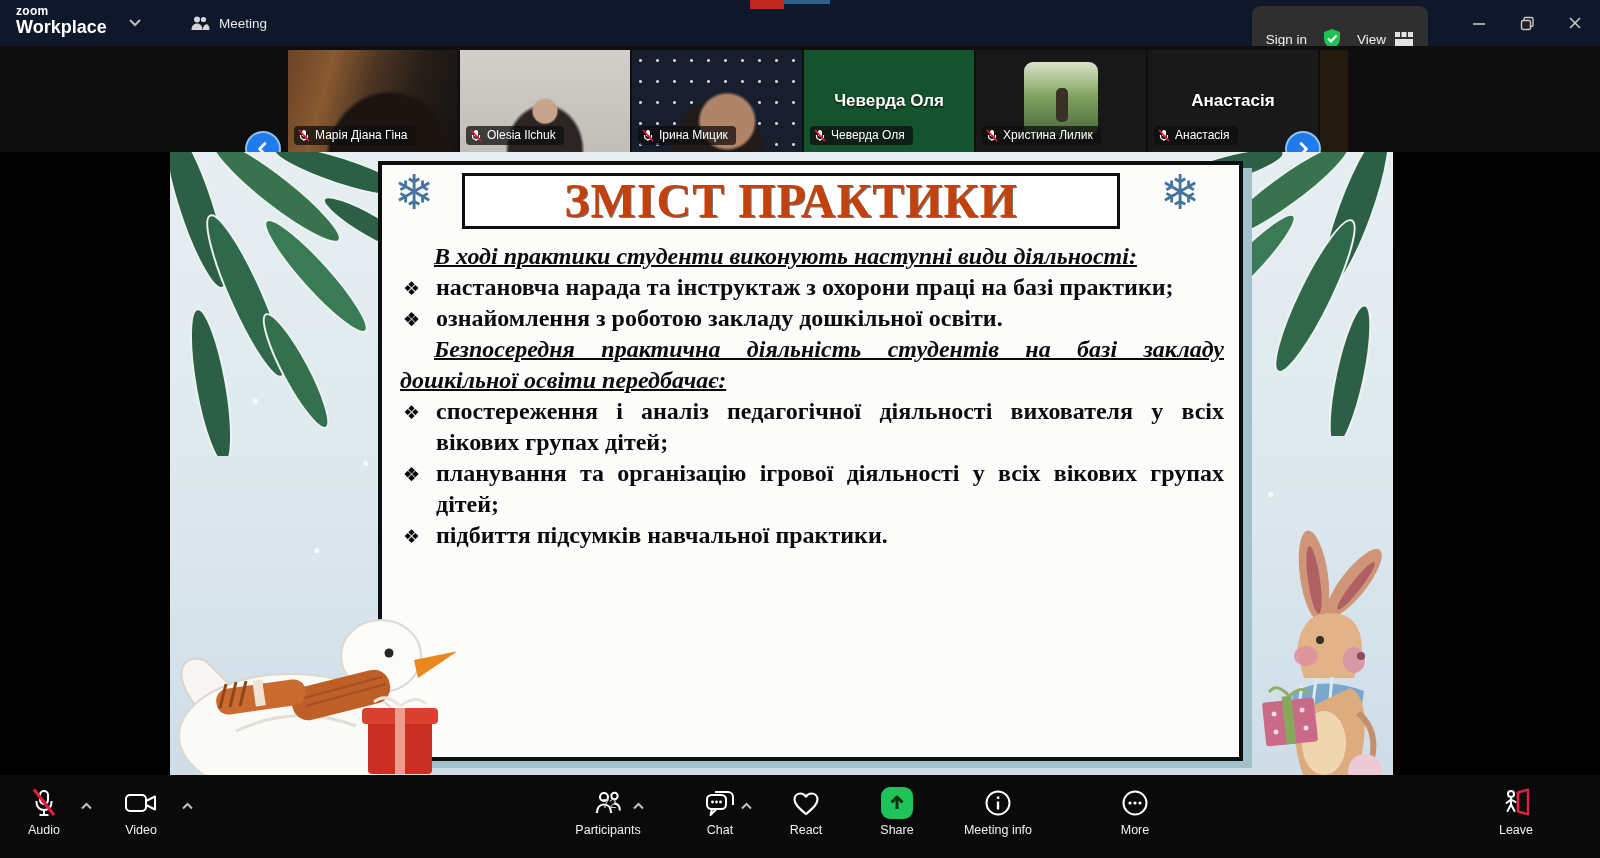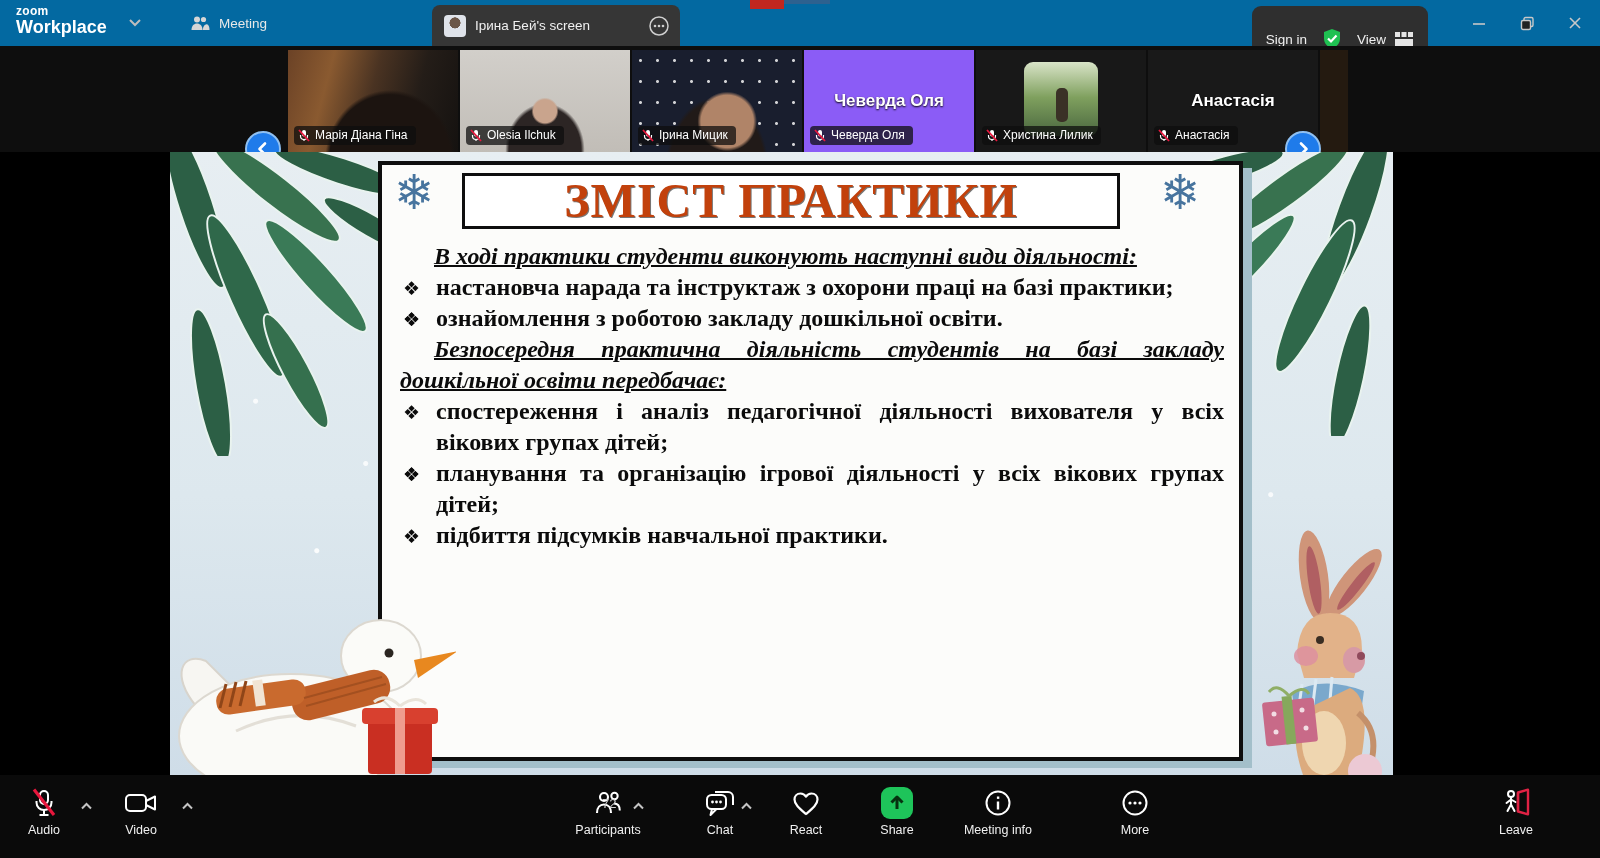--- a/index.html
+++ b/index.html
@@ -1,20 +1,20 @@
 <!DOCTYPE html>
 <html><head>
 <meta charset="utf-8">
 <style>
   html,body{margin:0;padding:0;}
   body{width:1600px;height:858px;background:#000;position:relative;overflow:hidden;
        font-family:"Liberation Sans",sans-serif;-webkit-font-smoothing:antialiased;}
 
   
-  .topbar{position:absolute;left:0;top:0;width:1600px;height:54px;background:#0369a1;}
+  .topbar{position:absolute;left:0;top:0;width:1600px;height:54px;background:#0f172a;}
   .logo{position:absolute;left:16px;top:5px;color:#fff;line-height:1;cursor:default;}
   .logo .l1{font-size:12px;font-weight:bold;letter-spacing:.3px;}
   .logo .l2{font-size:18px;font-weight:bold;margin-top:1px;}
   .logo-caret{position:absolute;left:128px;top:18px;}
   .tab-meeting{position:absolute;left:172px;top:0;height:46px;display:flex;align-items:center;gap:9px;
       padding:0 18px;color:#e8e8e8;font-size:13.5px;}
   .tab-active{position:absolute;left:432px;top:5px;width:248px;height:41px;background:#363636;
       border-radius:8px 8px 0 0;display:flex;align-items:center;color:#f0f0f0;font-size:13.5px;}
   .tab-avatar{width:22px;height:22px;border-radius:4px;margin:0 9px 0 12px;
       background:radial-gradient(circle at 50% 36%,#6b5648 0 30%,#dfe3ea 32%),linear-gradient(#cfd8e6,#eae6e0);}
@@ -34,21 +34,21 @@
       linear-gradient(105deg,#6b4226 0%,#8a5a30 24%,#4a3322 48%,#241d18 72%,#151210 100%);}
   .t2{left:460px;background:
       radial-gradient(circle at 50% 60%,#c9a48d 0 11%,rgba(0,0,0,0) 13%),
       radial-gradient(ellipse at 50% 98%,#2c2524 0 30%,rgba(0,0,0,0) 33%),
       linear-gradient(#d2cfca,#c1bdb7);}
   .t3{left:632px;background:
       radial-gradient(circle at 56% 70%,#b08468 0 22%,rgba(0,0,0,0) 25%),
       radial-gradient(ellipse at 50% 118%,#211a18 0 40%,rgba(0,0,0,0) 43%),
       radial-gradient(circle,rgba(255,255,255,.8) 0 1px,rgba(0,0,0,0) 2px),#191e2e;
       background-size:auto,auto,17px 21px,auto;}
-  .t4{left:804px;background:#8b5cf6;}
+  .t4{left:804px;background:#14532d;}
   .t5{left:976px;background:#181818;}
   .t6{left:1148px;background:#191919;}
   .t7{left:1320px;width:28px;background:#241a10;}
   .photo{position:absolute;left:48px;top:12px;width:74px;height:74px;border-radius:9px;
       background:linear-gradient(180deg,#d9e4c8 0%,#7fa05e 48%,#49663f 100%);}
   .photo::after{content:"";position:absolute;left:32px;top:26px;width:12px;height:34px;border-radius:5px;background:#3a3126;}
   .center-name{position:absolute;inset:0;display:flex;align-items:center;justify-content:center;
       color:#fff;font-weight:bold;font-size:17px;text-shadow:0 1px 2px #000;}
   .name-pill{position:absolute;left:6px;bottom:7px;background:rgba(14,14,14,.74);border-radius:4px;
       padding:2px 8px 3px 4px;color:#fff;font-size:12px;display:flex;align-items:center;gap:5px;white-space:nowrap;}
@@ -114,32 +114,20 @@
       <svg width="20" height="18" viewBox="0 0 20 18">
         <circle cx="7" cy="5.5" r="3" fill="#d6d6d6"></circle>
           <circle cx="13.5" cy="5.5" r="2.6" fill="#d6d6d6"></circle>
         <path d="M1.5,16 c0,-4.5 2.6,-6.6 5.5,-6.6 s5.5,2.1 5.5,6.6 z" fill="#d6d6d6"></path>
         <path d="M12.8,16 c0.2,-3.8 2,-6 4,-5.8 c1.8,.2 2.7,2.4 2.7,5.8 z" fill="#d6d6d6"></path>
       </svg>
     </span>
     <span>Meeting</span>
   </div>
 
-  <div class="tab-active">
-    <span class="tab-avatar"></span>
-    <span>Ірина Бей's screen</span>
-    <span class="tab-more">
-      <svg width="22" height="22" viewBox="0 0 22 22">
-        <circle cx="11" cy="11" r="9" fill="none" stroke="#cfcfcf" stroke-width="1.5"></circle>
-        <circle cx="7" cy="11" r="1.3" fill="#cfcfcf"></circle>
-          <circle cx="11" cy="11" r="1.3" fill="#cfcfcf"></circle>
-          <circle cx="15" cy="11" r="1.3" fill="#cfcfcf"></circle>
-      </svg>
-    </span>
-  </div>
 
   <div class="top-sliver-red"></div>
   <div class="top-sliver-blue"></div>
 
   <div class="top-right">
     <span>Sign in</span>
     <span>
       <svg width="22" height="24" viewBox="0 0 22 24">
         <path d="M11,2 l8,3 v6.5 c0,5 -3.5,8.2 -8,10.3 c-4.5,-2.1 -8,-5.3 -8,-10.3 v-6.5 z" fill="#1fc152"></path>
         <polyline points="7,11.5 10,14.5 15.5,8.5" fill="none" stroke="#fff" stroke-width="2.2"></polyline>

